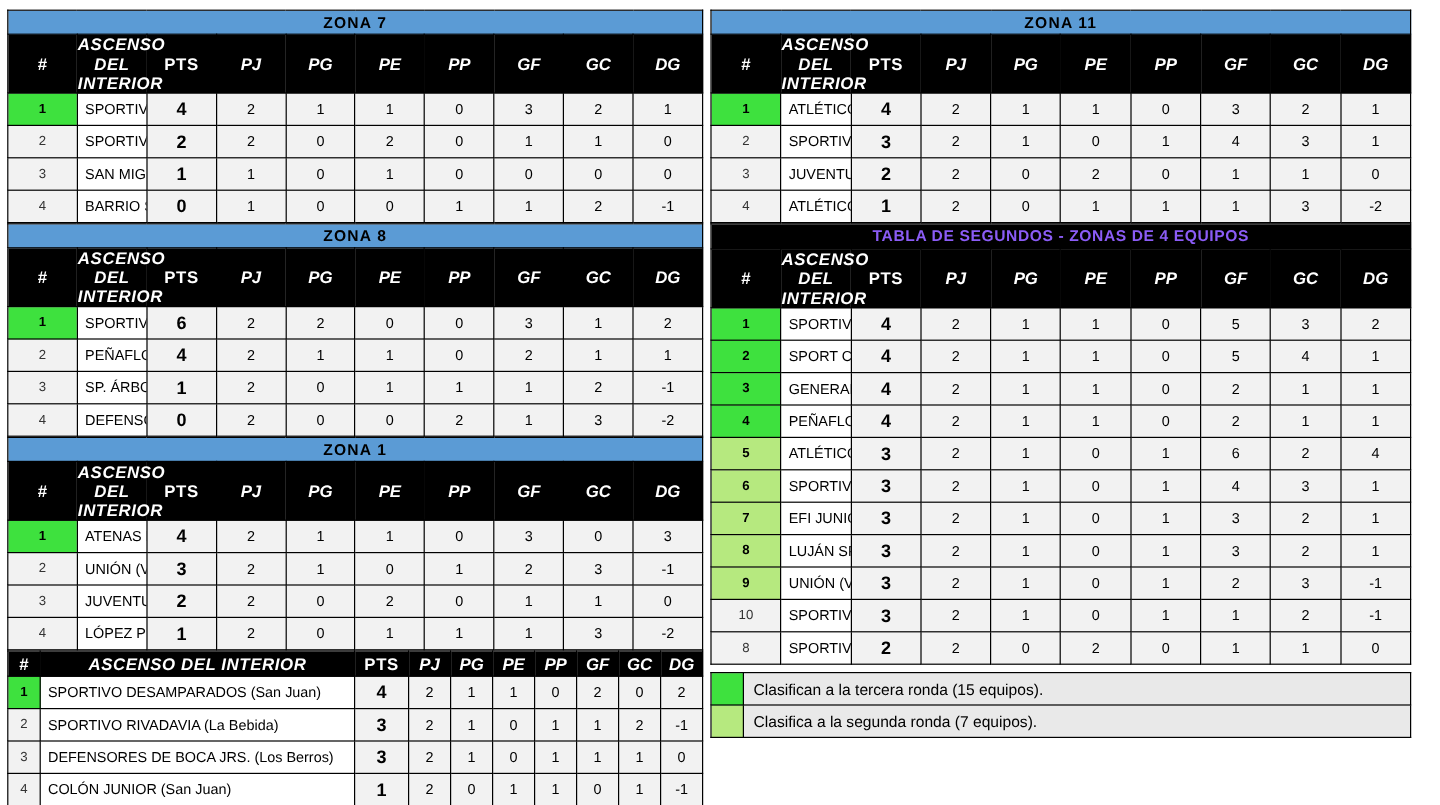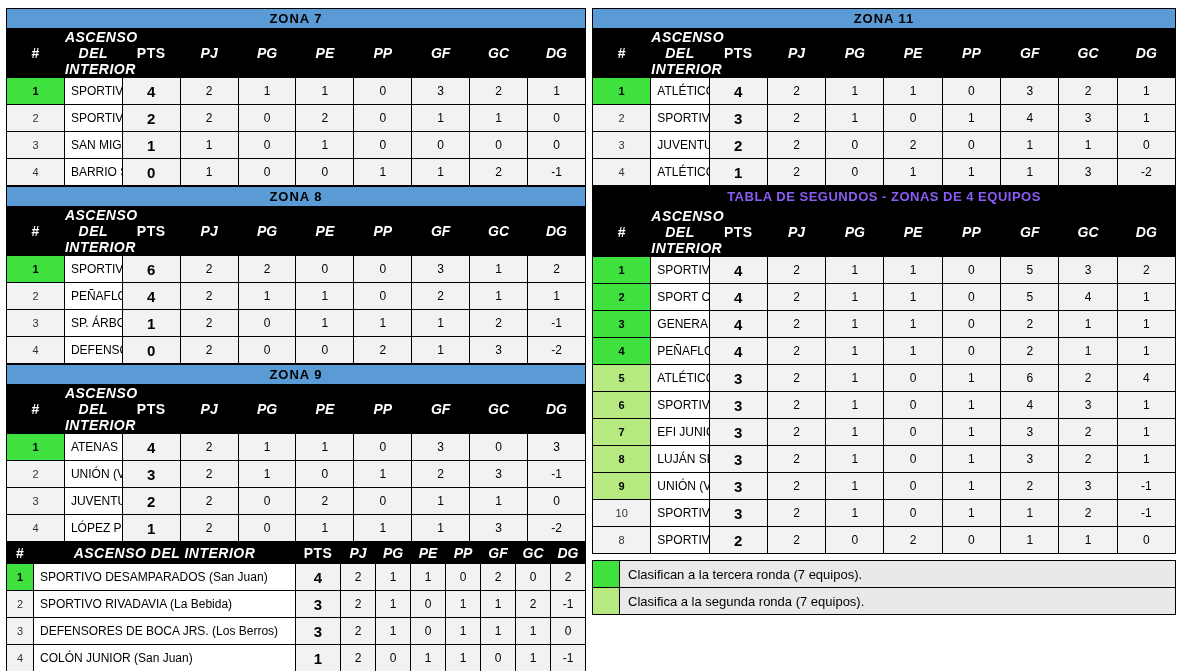--- a/index.html
+++ b/index.html
@@ -175,21 +175,21 @@
               <td class="st w-st">2</td>
               <td class="st w-st">1</td>
               <td class="st w-st">3</td>
               <td class="st w-st">-2</td>
             </tr>
           </tbody>
         </table>
         <table class="z">
           <tbody>
             <tr>
-              <td class="zone-title" colspan="10">ZONA 9</td>
+              <td class="zone-title" colspan="10">ZONA 1</td>
             </tr>
             <tr class="hdr">
               <td class="num w-pos">#</td>
               <td class="team">ASCENSO DEL INTERIOR</td>
               <td class="pts w-pts">PTS</td>
               <td class="w-st">PJ</td>
               <td class="w-st">PG</td>
               <td class="w-st">PE</td>
               <td class="w-st">PP</td>
               <td class="w-st">GF</td>
@@ -533,21 +533,21 @@
               <td class="st w-st">1</td>
               <td class="st w-st">0</td>
             </tr>
           </tbody>
         </table>
       </div>
     <table class="legend">
       <tbody id="legend-body">
           <tr>
             <td class="sw g1"></td>
-            <td>Clasifican a la tercera ronda (7 equipos).</td>
+            <td>Clasifican a la tercera ronda (15 equipos).</td>
           </tr>
           <tr>
             <td class="sw g2"></td>
             <td>Clasifica a la segunda ronda (7 equipos).</td>
           </tr>
         </tbody>
     </table>
   </div>
 
 </div>

